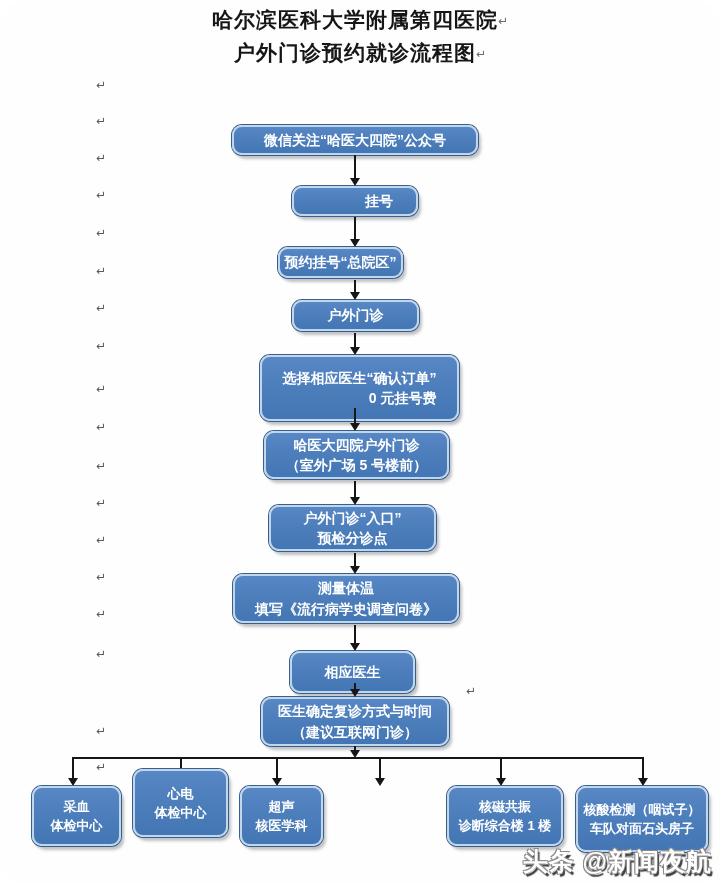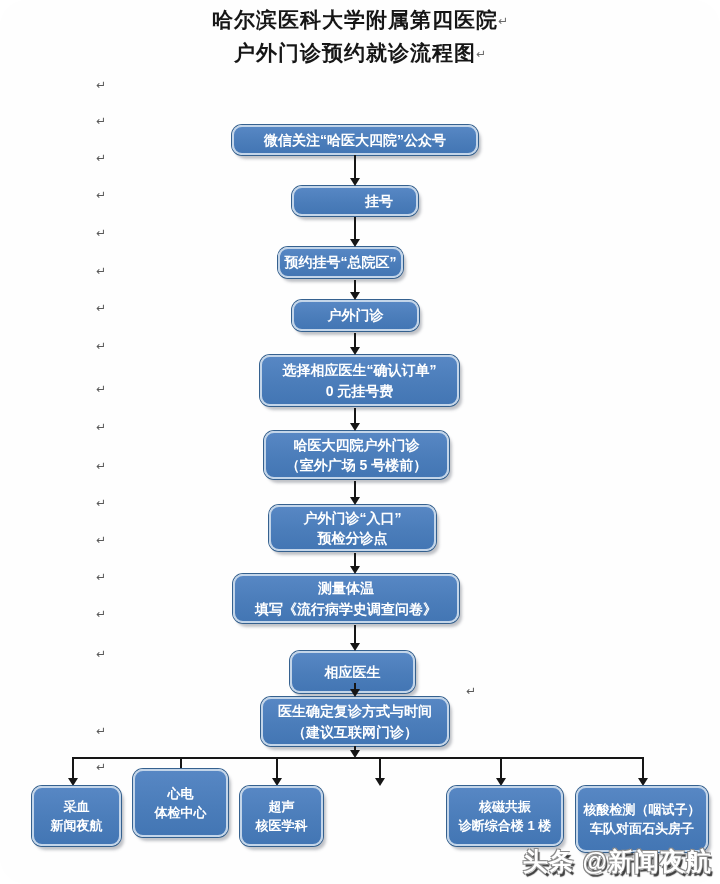--- a/index.html
+++ b/index.html
@@ -43,21 +43,21 @@
 
   <div class="title">
     <span>哈尔滨医科大学附属第四医院</span><span class="tmark">↵</span><br>
     <span>户外门诊预约就诊流程图</span><span class="tmark">↵</span>
   </div>
 
   <div class="node" style="left:232px;top:125px;width:246px;height:30px;">微信关注“哈医大四院”公众号</div>
   <div class="node" style="left:292px;top:186px;width:126px;height:30px;padding-left:48px;">挂号</div>
   <div class="node" style="left:278px;top:247px;width:125px;height:31px;">预约挂号“总院区”</div>
   <div class="node" style="left:292px;top:300px;width:127px;height:31px;">户外门诊</div>
-  <div class="node" style="left:260px;top:355px;width:199px;height:51px;">选择相应医生“确认订单”
+  <div class="node" style="left:260px;top:355px;width:199px;height:66px;text-align:right;">选择相应医生“确认订单”
 0 元挂号费</div>
   <div class="node" style="left:264px;top:431px;width:185px;height:48px;">哈医大四院户外门诊
 （室外广场 5 号楼前）</div>
   <div class="node" style="left:233px;top:574px;width:226px;height:49px;">测量体温
 填写《流行病学史调查问卷》</div>
   <div class="node" style="left:269px;top:505px;width:167px;height:46px;">户外门诊“入口”
 预检分诊点</div>
   <div class="node" style="left:290px;top:651px;width:125px;height:42px;">相应医生</div>
   <div class="node" style="left:261px;top:697px;width:188px;height:49px;">医生确定复诊方式与时间
 （建议互联网门诊）</div>
@@ -75,21 +75,21 @@
 
   <div class="rail" style="left:73px;top:757px;width:571px;"></div>
   <div class="varrow" style="left:72px;top:757px;height:21px;"></div>
   <div class="varrow" style="left:180px;top:757px;height:21px;"></div>
   <div class="varrow" style="left:276px;top:757px;height:21px;"></div>
   <div class="varrow" style="left:379px;top:757px;height:21px;"></div>
   <div class="varrow" style="left:500px;top:757px;height:21px;"></div>
   <div class="varrow" style="left:642px;top:757px;height:21px;"></div>
 
   <div class="node small" style="left:32px;top:786px;width:89px;height:60px;">采血
-新闻夜航</div>
+体检中心</div>
   <div class="node small" style="left:133px;top:769px;width:95px;height:68px;">心电
 体检中心</div>
   <div class="node small" style="left:240px;top:786px;width:83px;height:60px;">超声
 核医学科</div>
   <div class="node small" style="left:447px;top:786px;width:116px;height:60px;">核磁共振
 诊断综合楼 1 楼</div>
   <div class="node small" style="left:576px;top:786px;width:132px;height:66px;">核酸检测（咽试子）
 车队对面石头房子</div>
 
   <span class="pmark" style="left:96px;top:78px;">↵</span>

